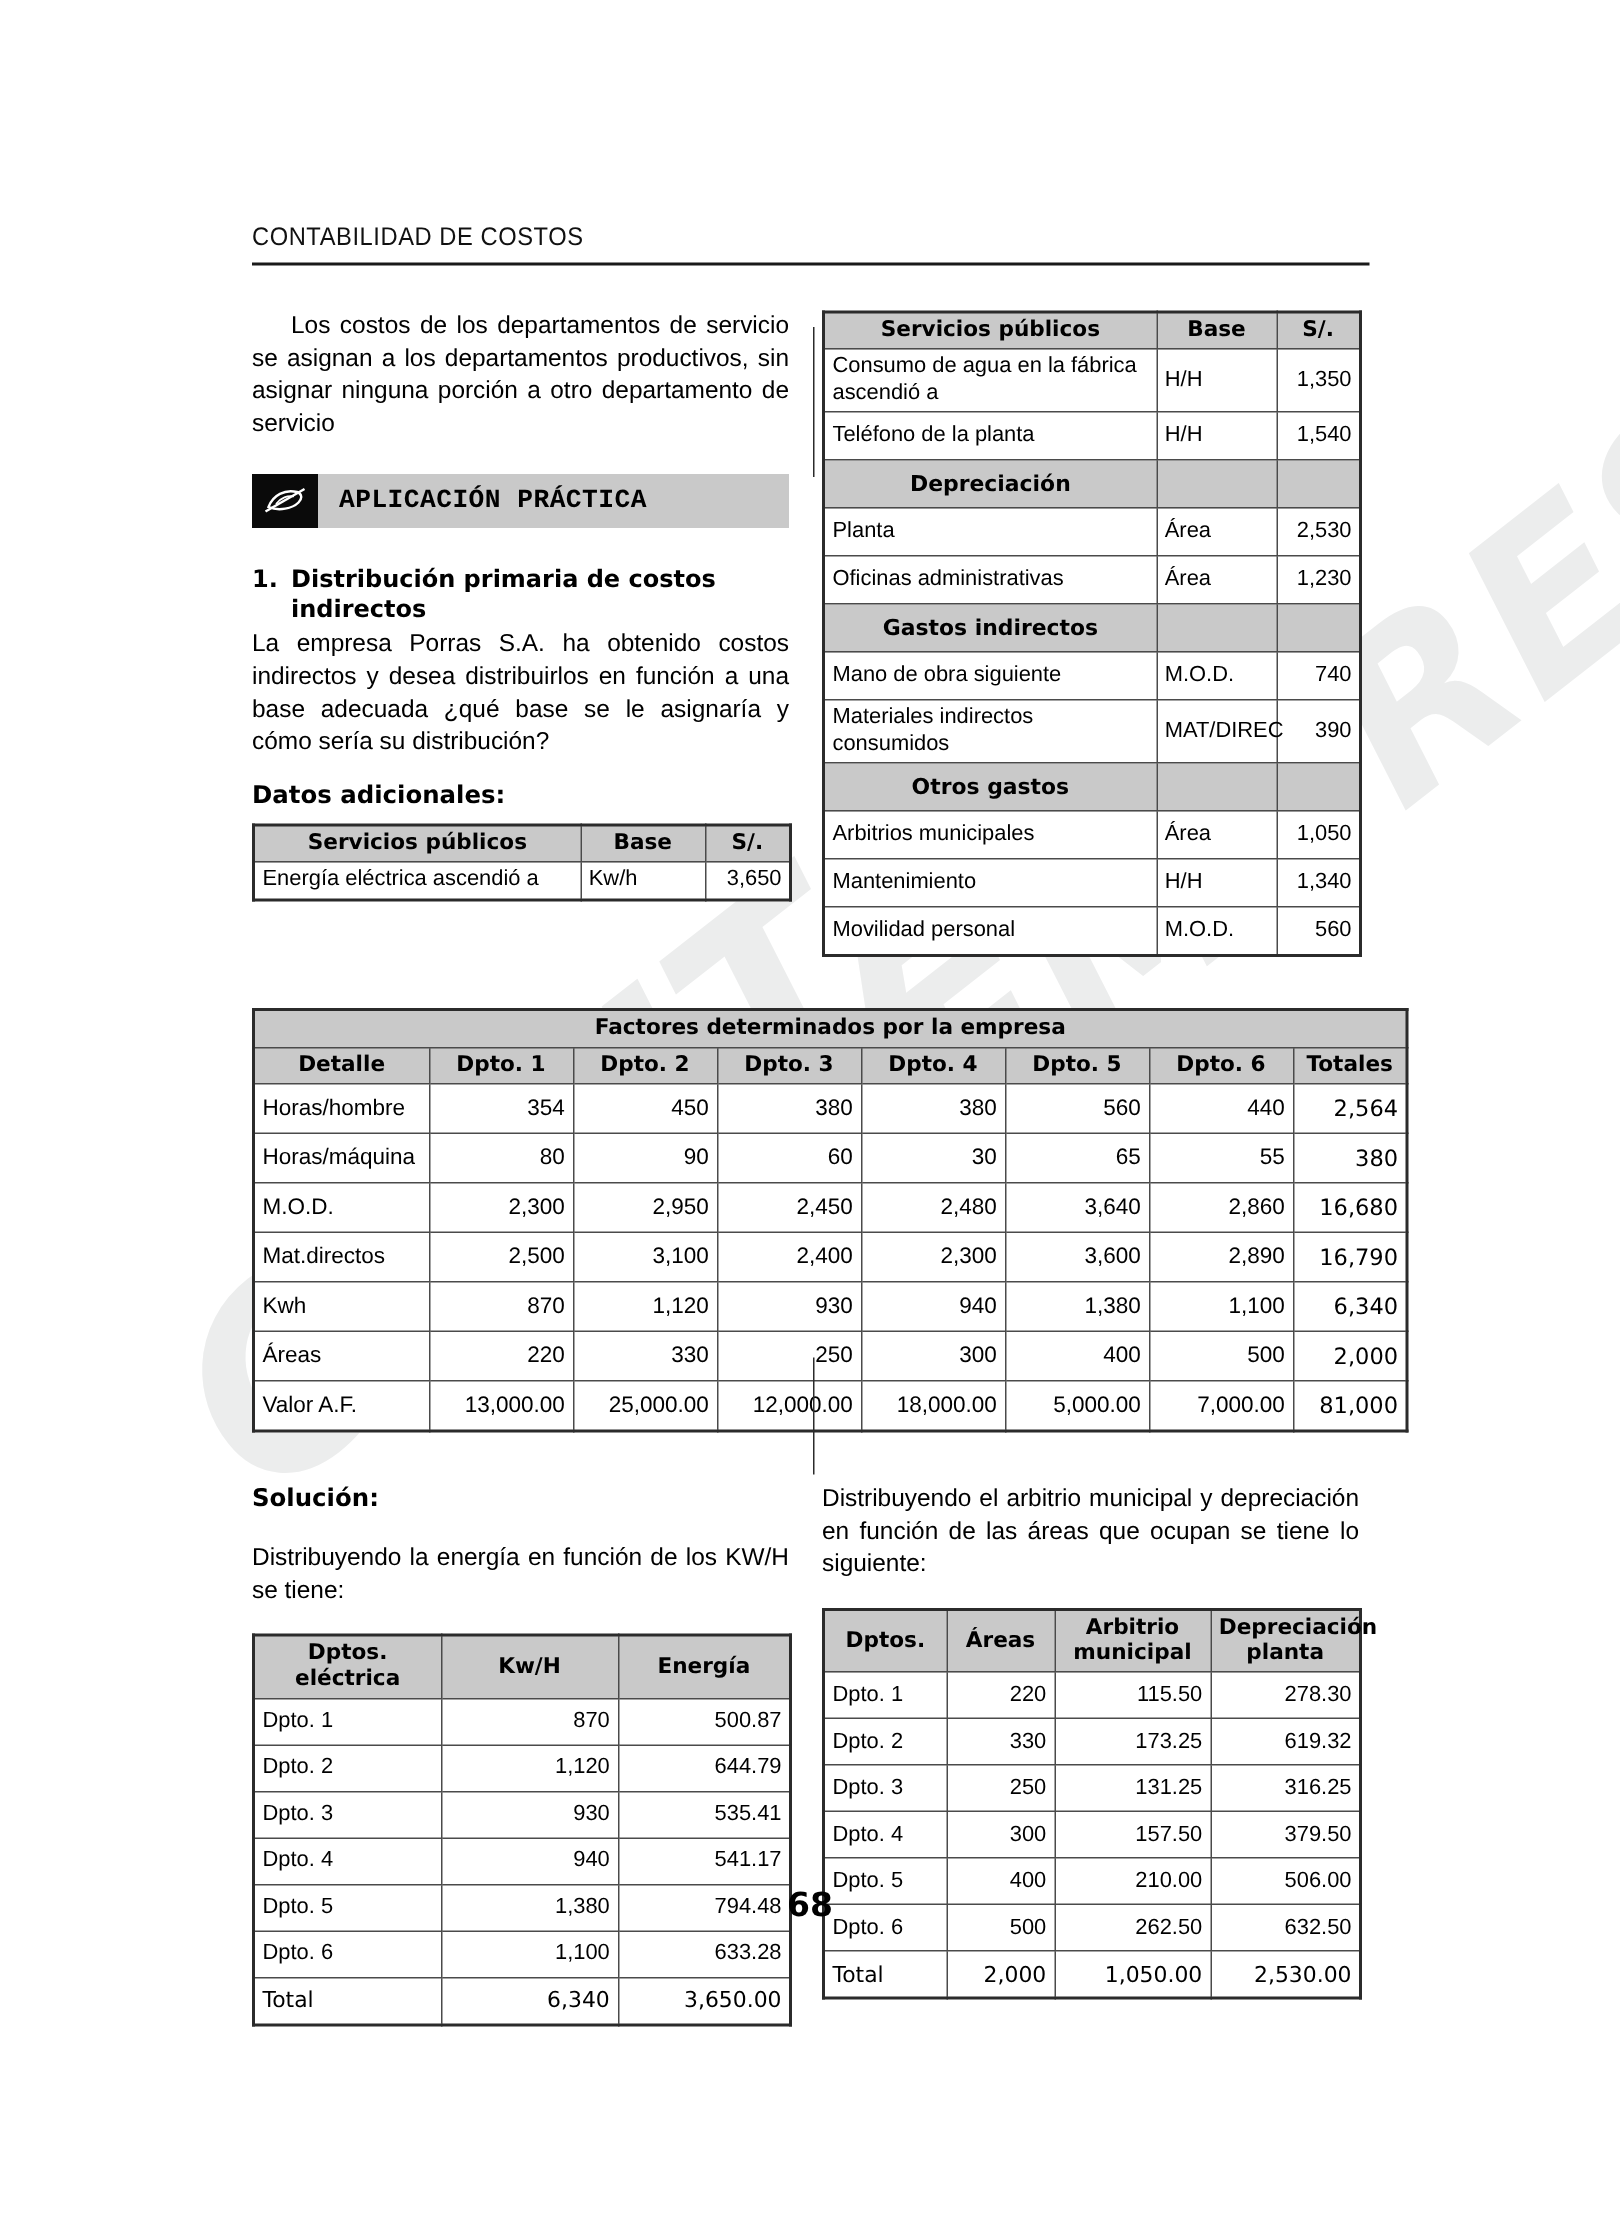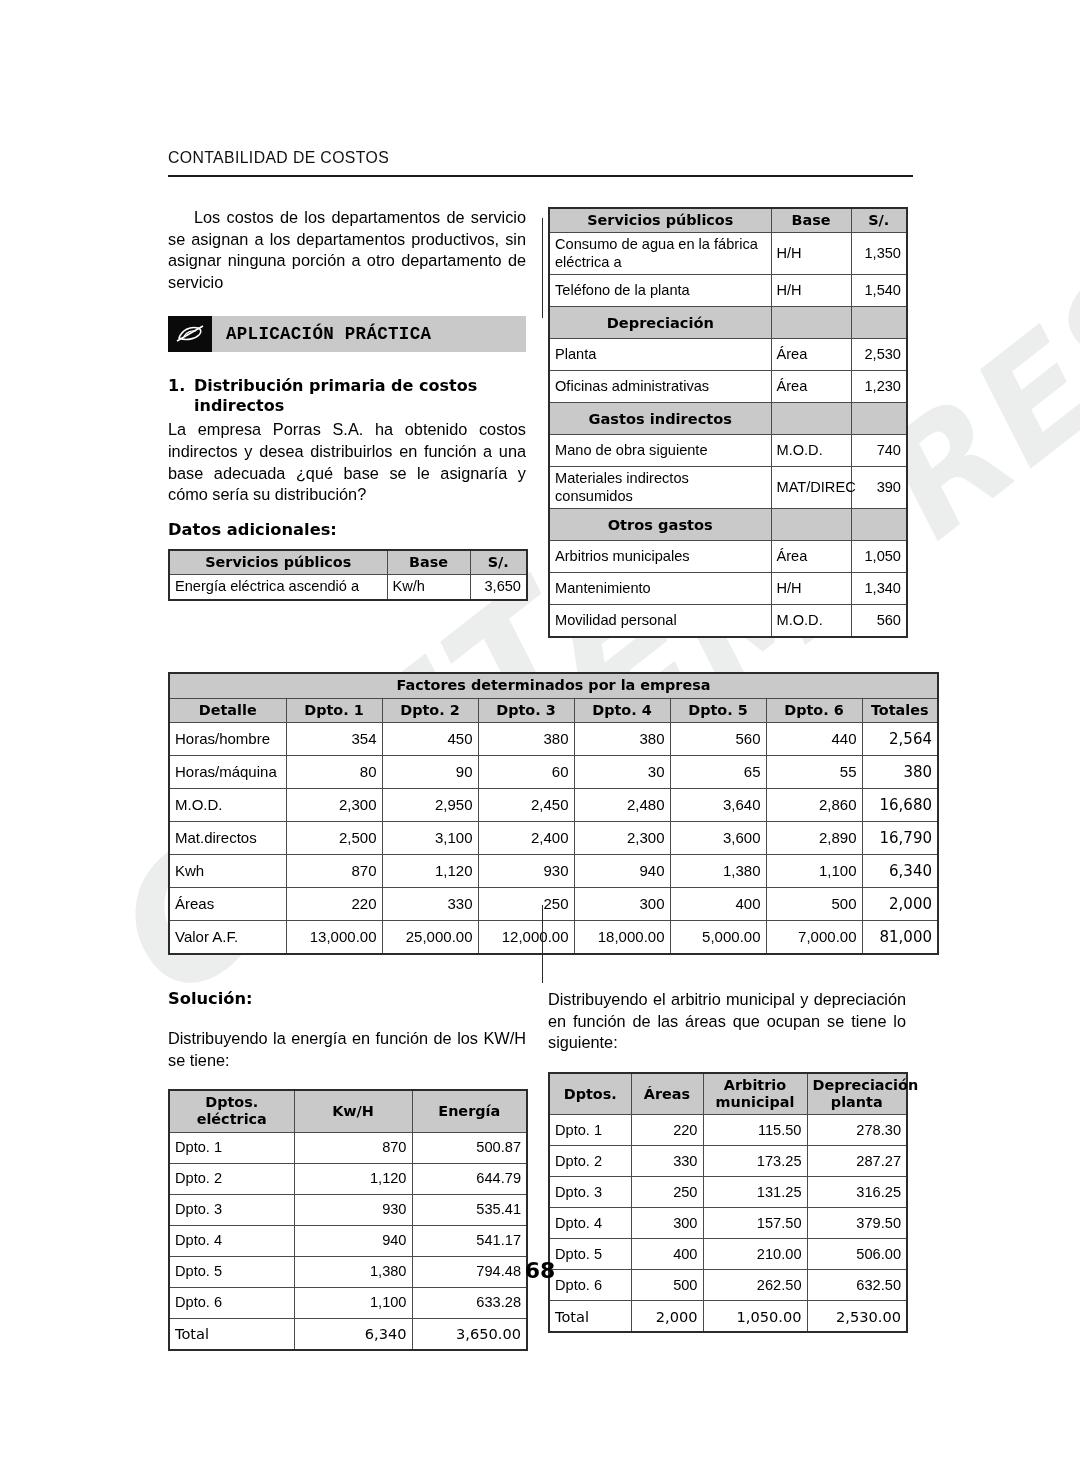--- a/index.html
+++ b/index.html
@@ -349,21 +349,21 @@
           <thead>
             <tr>
               <th>Servicios públicos</th>
               <th>Base</th>
               <th>S/.</th>
             </tr>
           </thead>
           <tbody>
 
           <tr>
-                <td class="tl">Consumo de agua en la fábrica eléctrica a</td>
+                <td class="tl">Consumo de agua en la fábrica ascendió a</td>
                 <td class="tc">H/H</td>
                 <td class="tr">1,350</td>
               </tr>
               <tr>
                 <td class="tl">Teléfono de la planta</td>
                 <td class="tc">H/H</td>
                 <td class="tr">1,540</td>
               </tr>
               <tr>
                 <td class="sub-hdr">Depreciación</td>
@@ -617,21 +617,21 @@
           <tr>
                 <td class="tc">Dpto. 1</td>
                 <td class="tr">220</td>
                 <td class="tr">115.50</td>
                 <td class="tr">278.30</td>
               </tr>
               <tr>
                 <td class="tc">Dpto. 2</td>
                 <td class="tr">330</td>
                 <td class="tr">173.25</td>
-                <td class="tr">287.27</td>
+                <td class="tr">619.32</td>
               </tr>
               <tr>
                 <td class="tc">Dpto. 3</td>
                 <td class="tr">250</td>
                 <td class="tr">131.25</td>
                 <td class="tr">316.25</td>
               </tr>
               <tr>
                 <td class="tc">Dpto. 4</td>
                 <td class="tr">300</td>

